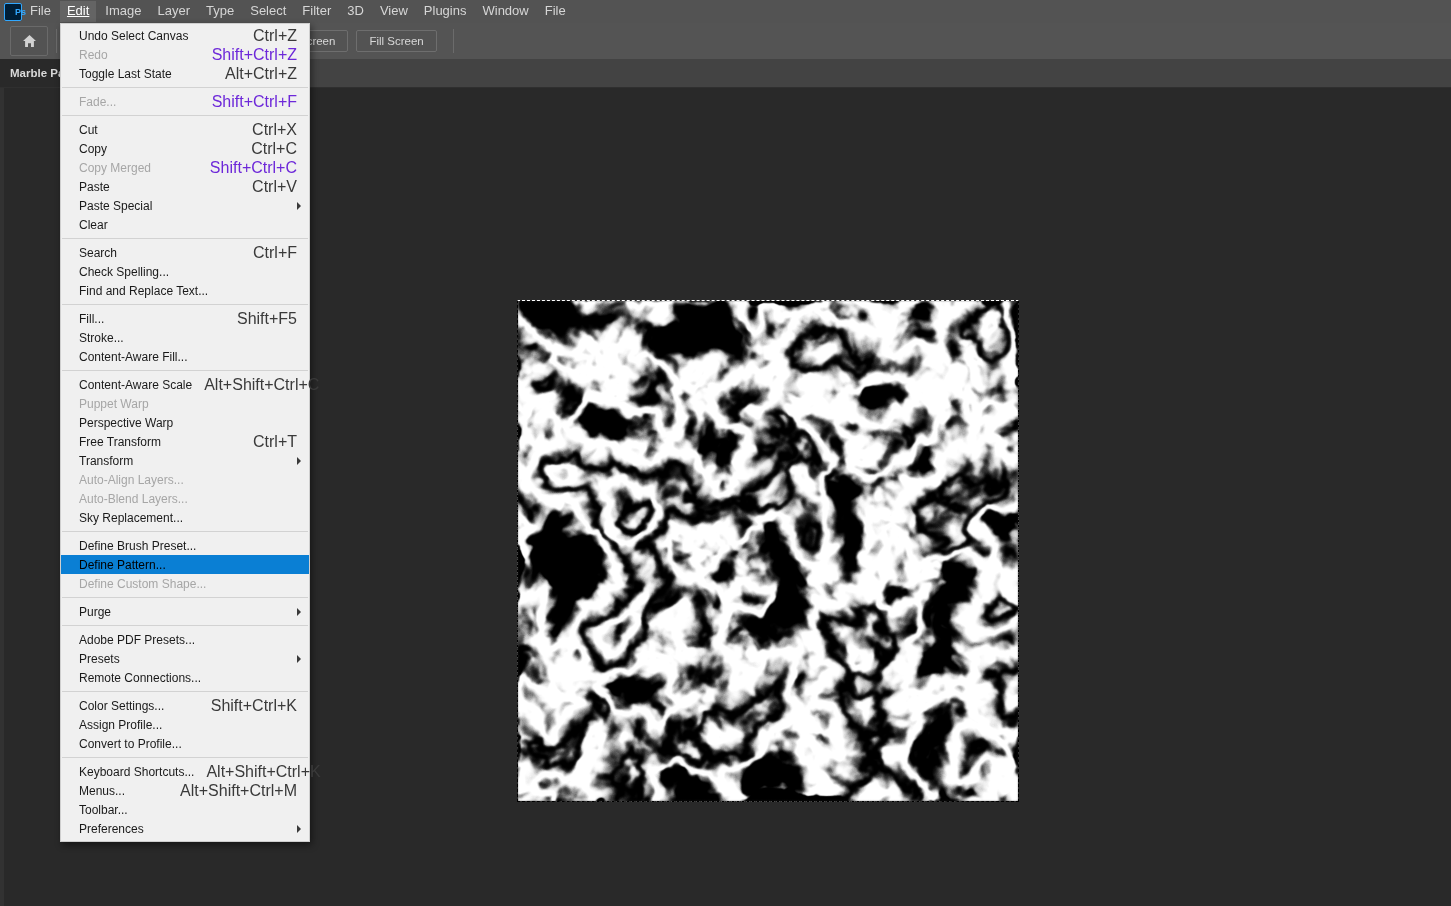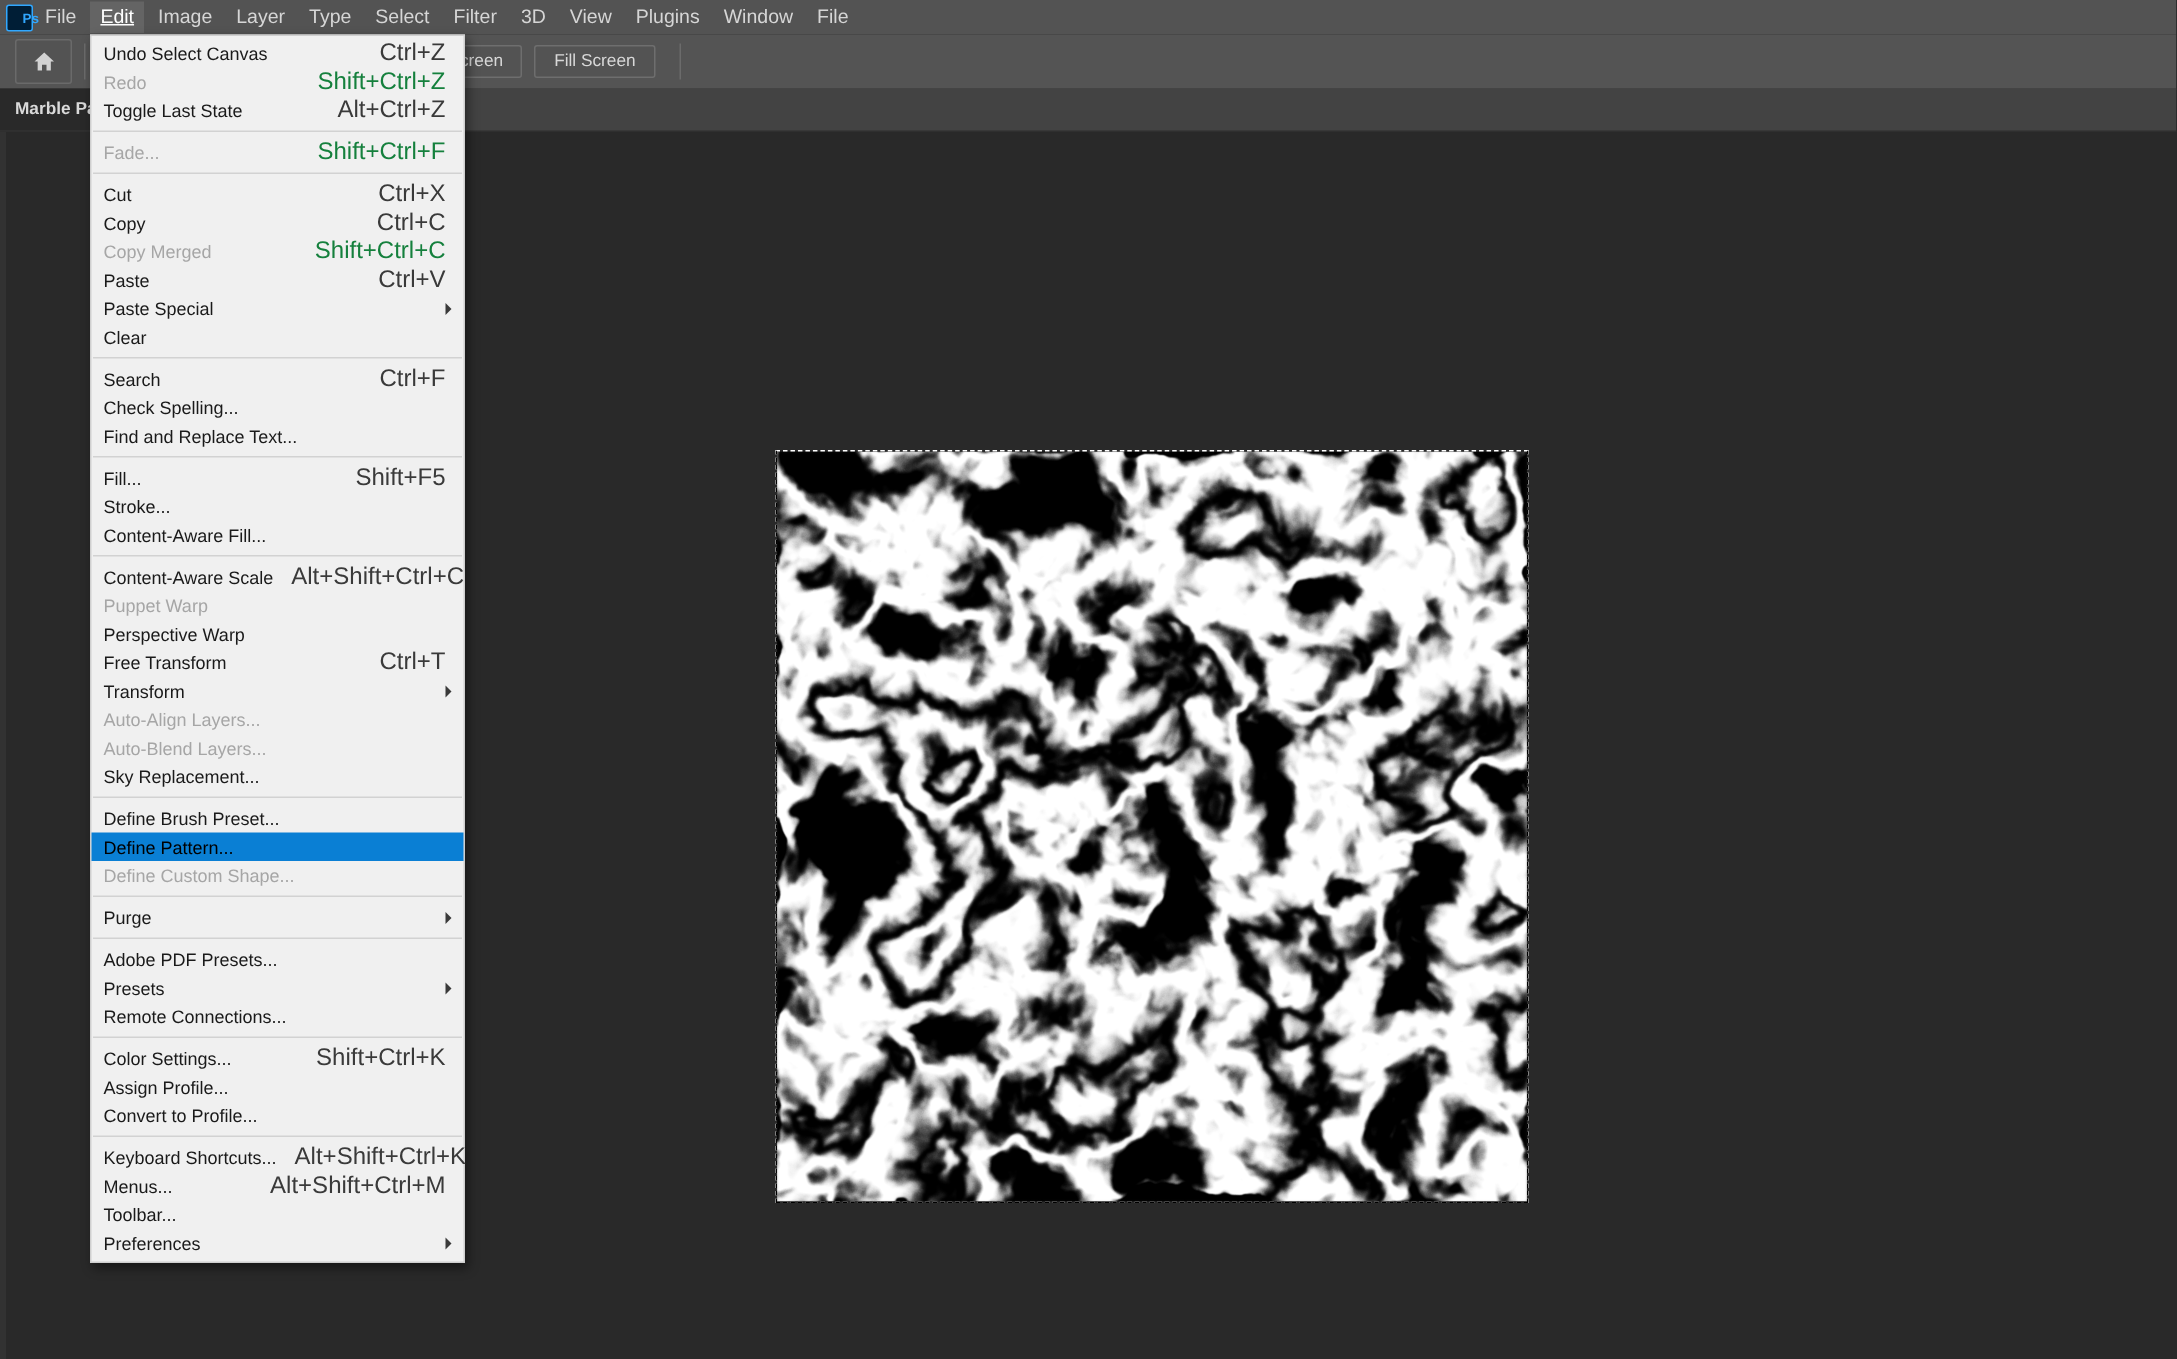--- a/index.html
+++ b/index.html
@@ -183,36 +183,36 @@
     box-shadow: 2px 3px 7px rgba(0,0,0,0.45);
     padding: 2px 0 3px 0;
     box-sizing: border-box;
     z-index: 50;
   }
   .mi {
     position: relative;
     display: flex;
     align-items: center;
     height: 19px;
-    padding: 0 10px 0 8px;
+    padding: 0 10px 0 18px;
     font-size: 12px;
     color: #1a1a1a;
     white-space: nowrap;
     cursor: default;
   }
   .mi .lbl { flex: 0 0 auto; }
   .mi .spacer { flex: 1 1 auto; min-width: 12px; }
   .mi .accel {
     flex: 0 0 auto;
     color: #3a3a3a;
     font-size: 16px;
     padding-right: 2px;
   }
   .mi.disabled { color: #a6a6a6; }
-  .mi.disabled .accel { color: #15803d; }
+  .mi.disabled .accel { color: #6d28d9; }
   .mi.selected {
     background: #0a7fd4;
     color: #000000;
   }
   .mi .arrow {
     position: absolute;
     right: 8px;
     width: 0; height: 0;
     border-left: 4px solid #3a3a3a;
     border-top: 4px solid transparent;

